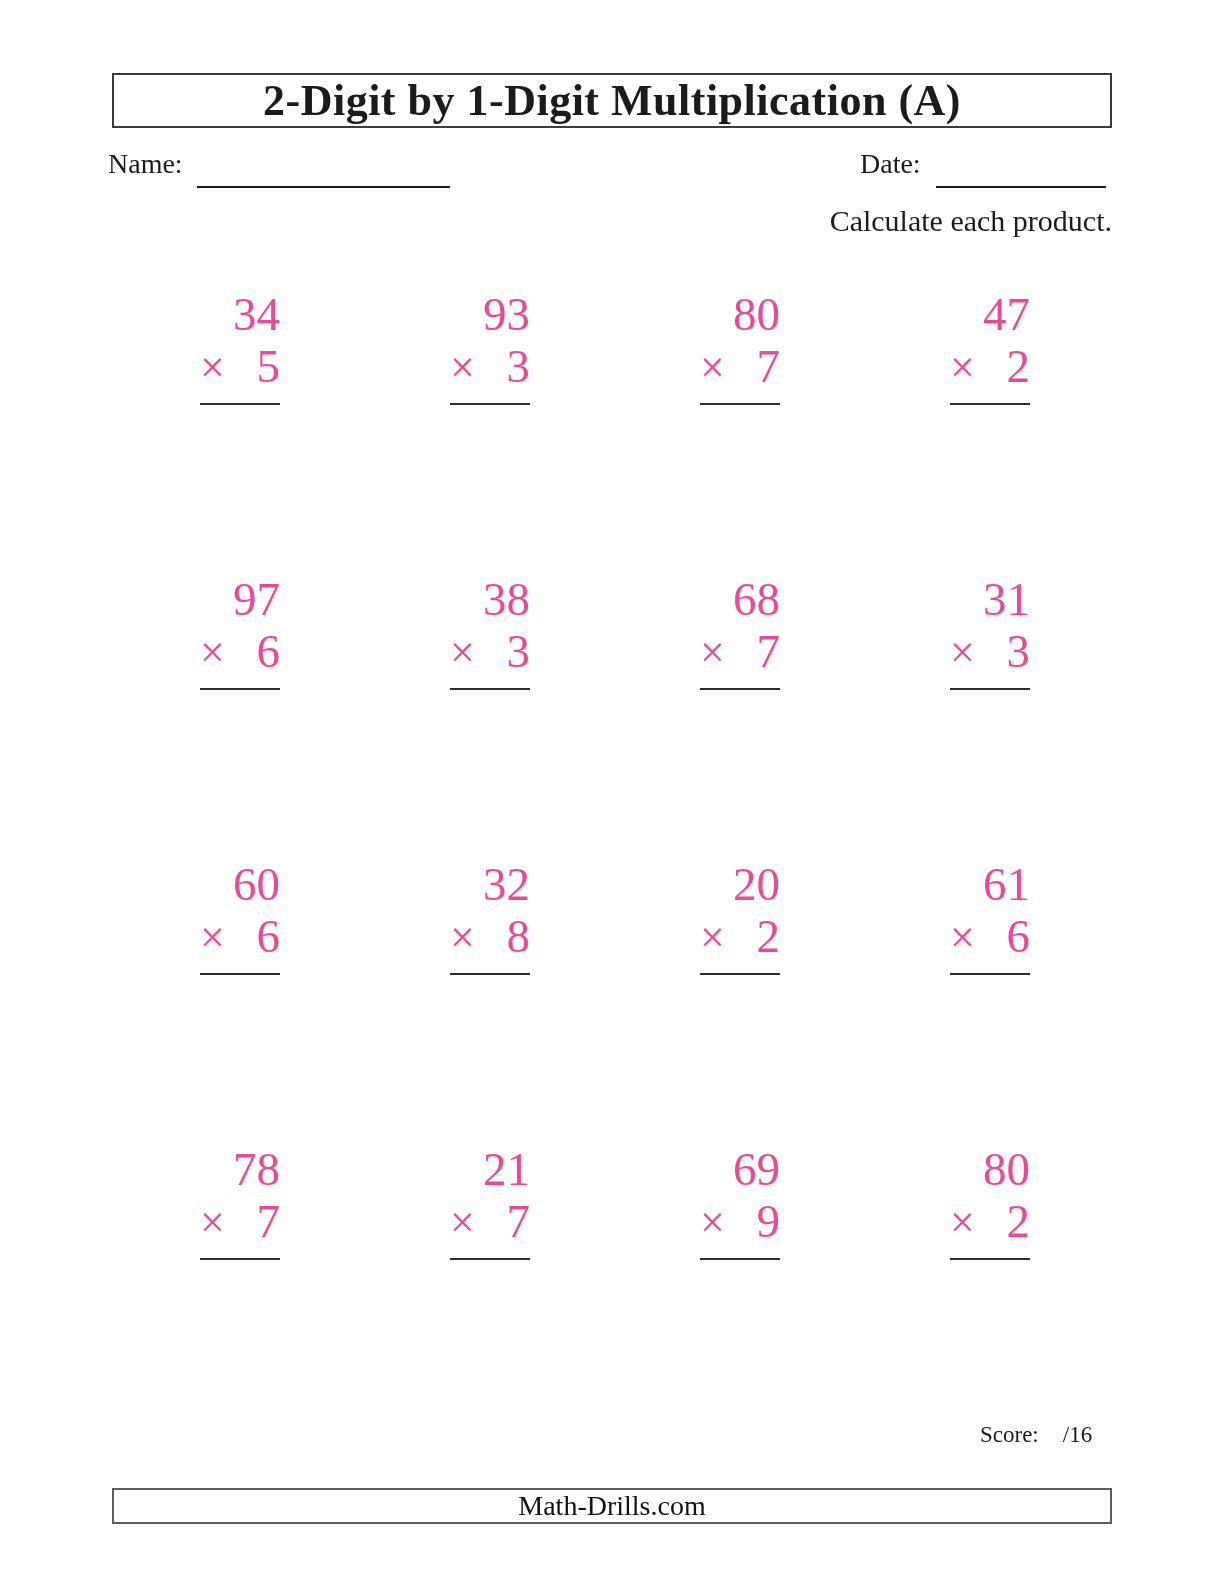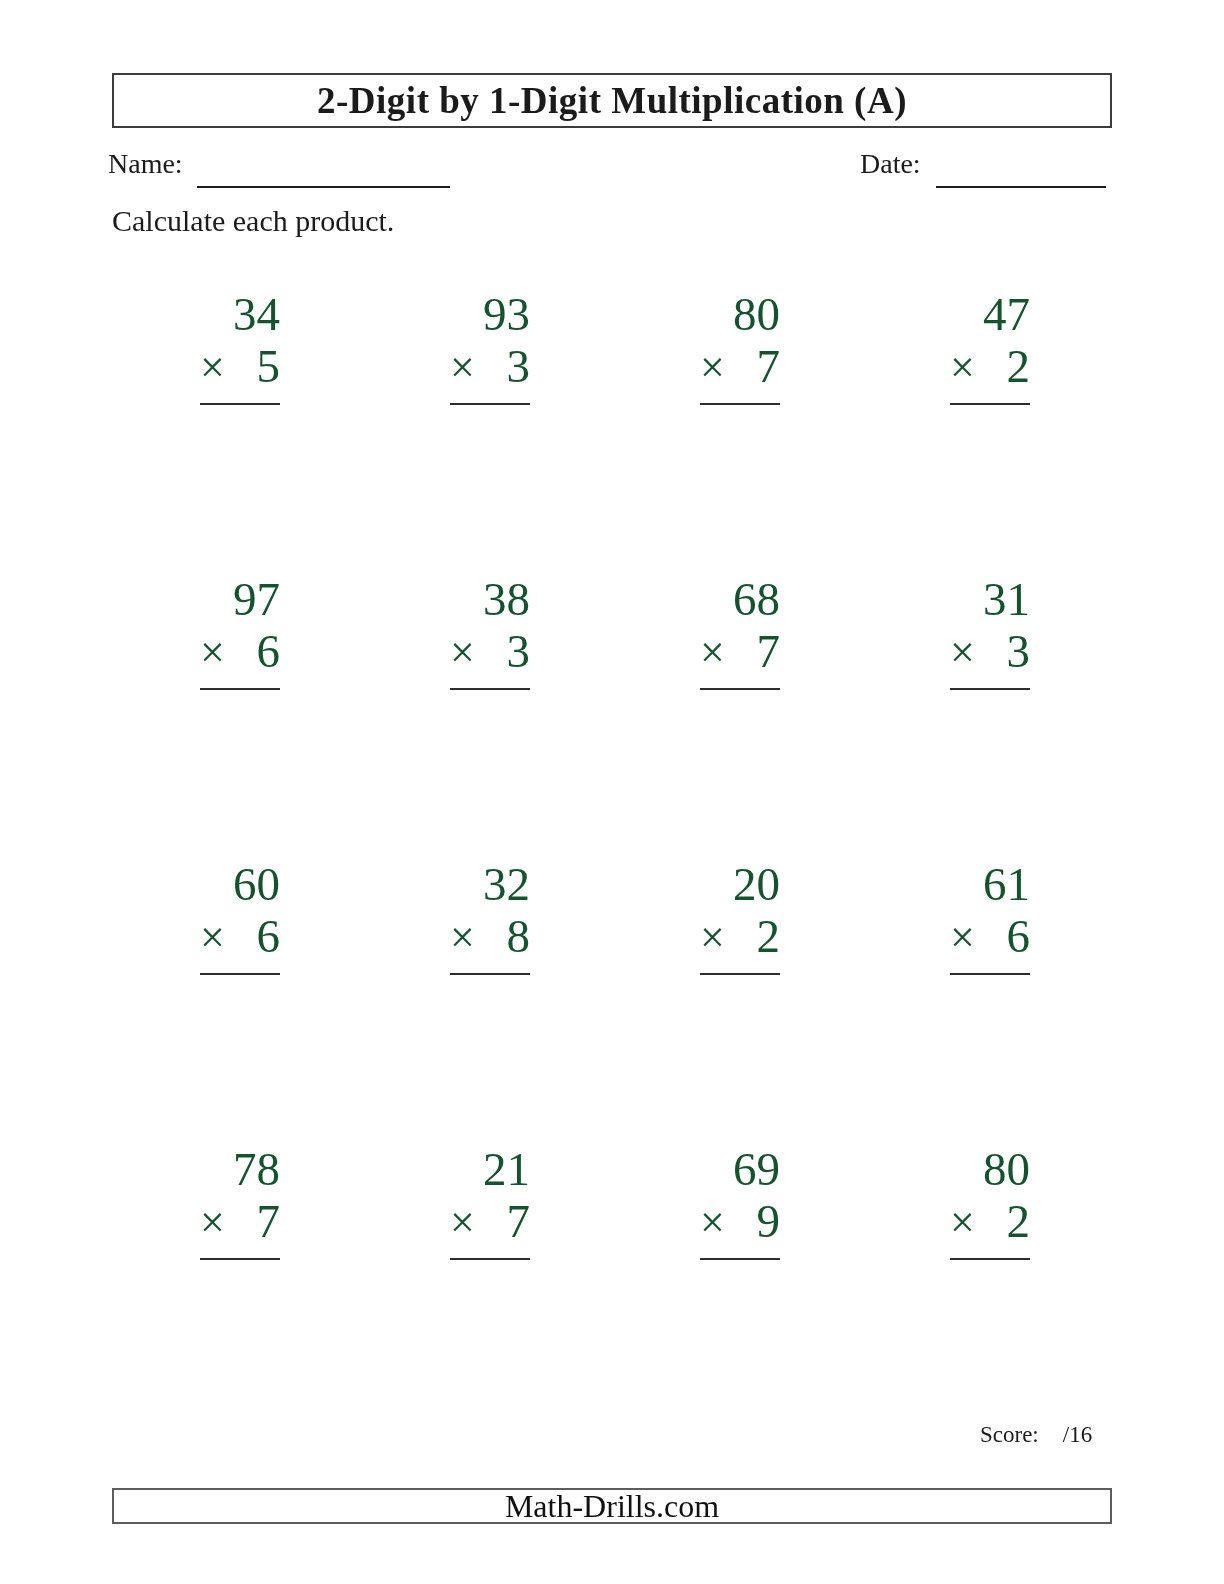--- a/index.html
+++ b/index.html
@@ -23,21 +23,21 @@
     left: 112px;
     top: 73px;
     width: 996px;
     height: 51px;
     border: 2px solid #3c3c3c;
     display: flex;
     align-items: center;
     justify-content: center;
   }
   .title-box span {
-    font-size: 37px;
+    font-size: 44px;
     font-weight: bold;
     letter-spacing: 0.5px;
     white-space: nowrap;
   }
 
   
   .name-label {
     position: absolute;
     left: 108px;
     top: 148px;
@@ -63,41 +63,41 @@
     width: 170px;
     border-top: 2px solid #1b1b1b;
   }
 
   
   .instruction {
     position: absolute;
     left: 112px;
     top: 204px;
     width: 1000px;
-    text-align: left;
+    text-align: right;
     font-size: 30px;
   }
 
   
   .grid {
     position: absolute;
     left: 110px;
     top: 288px;
     width: 1000px;
     display: grid;
     grid-template-columns: repeat(4, 250px);
     grid-auto-rows: 285px;
   }
   .problem {
     justify-self: end;
     margin-right: 80px;
     width: 80px;
     font-size: 47px;
     line-height: 52px;
-    color: #14532d;
+    color: #ec4899;
   }
   .top-num {
     text-align: right;
     white-space: nowrap;
   }
   .mult-row {
     display: flex;
     justify-content: space-between;
     align-items: baseline;
     padding-bottom: 9px;
@@ -123,21 +123,21 @@
     left: 112px;
     top: 1488px;
     width: 996px;
     height: 32px;
     border: 2px solid #5d5d5d;
     display: flex;
     align-items: center;
     justify-content: center;
   }
   .footer-box span {
-    font-size: 32px;
+    font-size: 28px;
     color: #111111;
   }
 </style>
 </head>
 <body>
 
 <div class="page">
 
   <div class="title-box">
     <span>2-Digit by 1-Digit Multiplication (A)</span>

